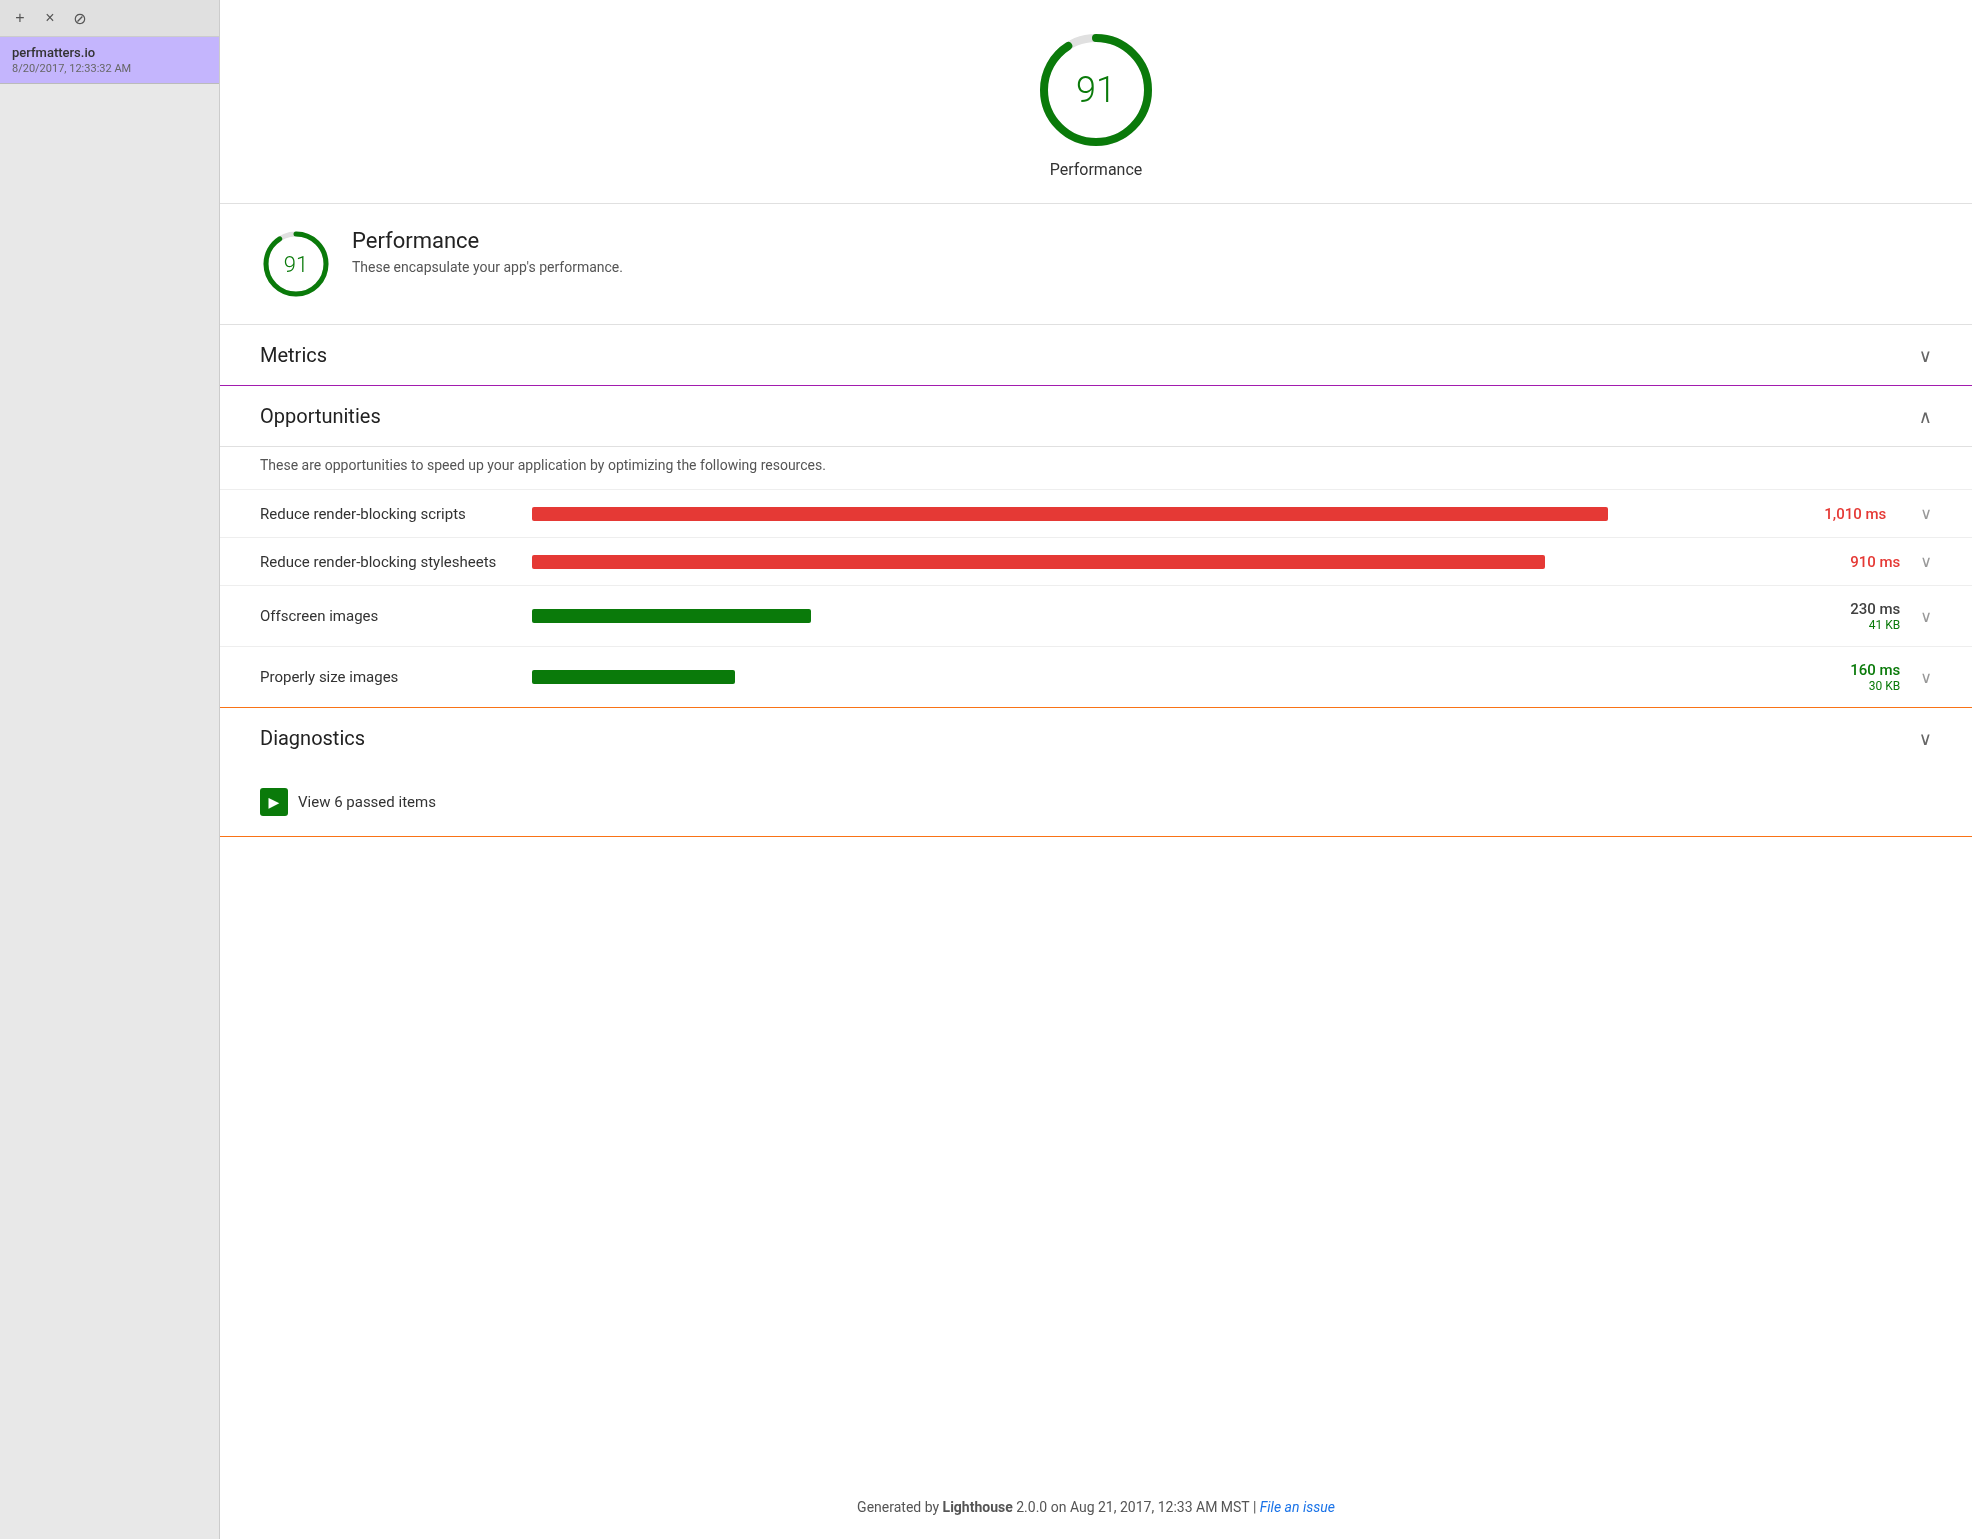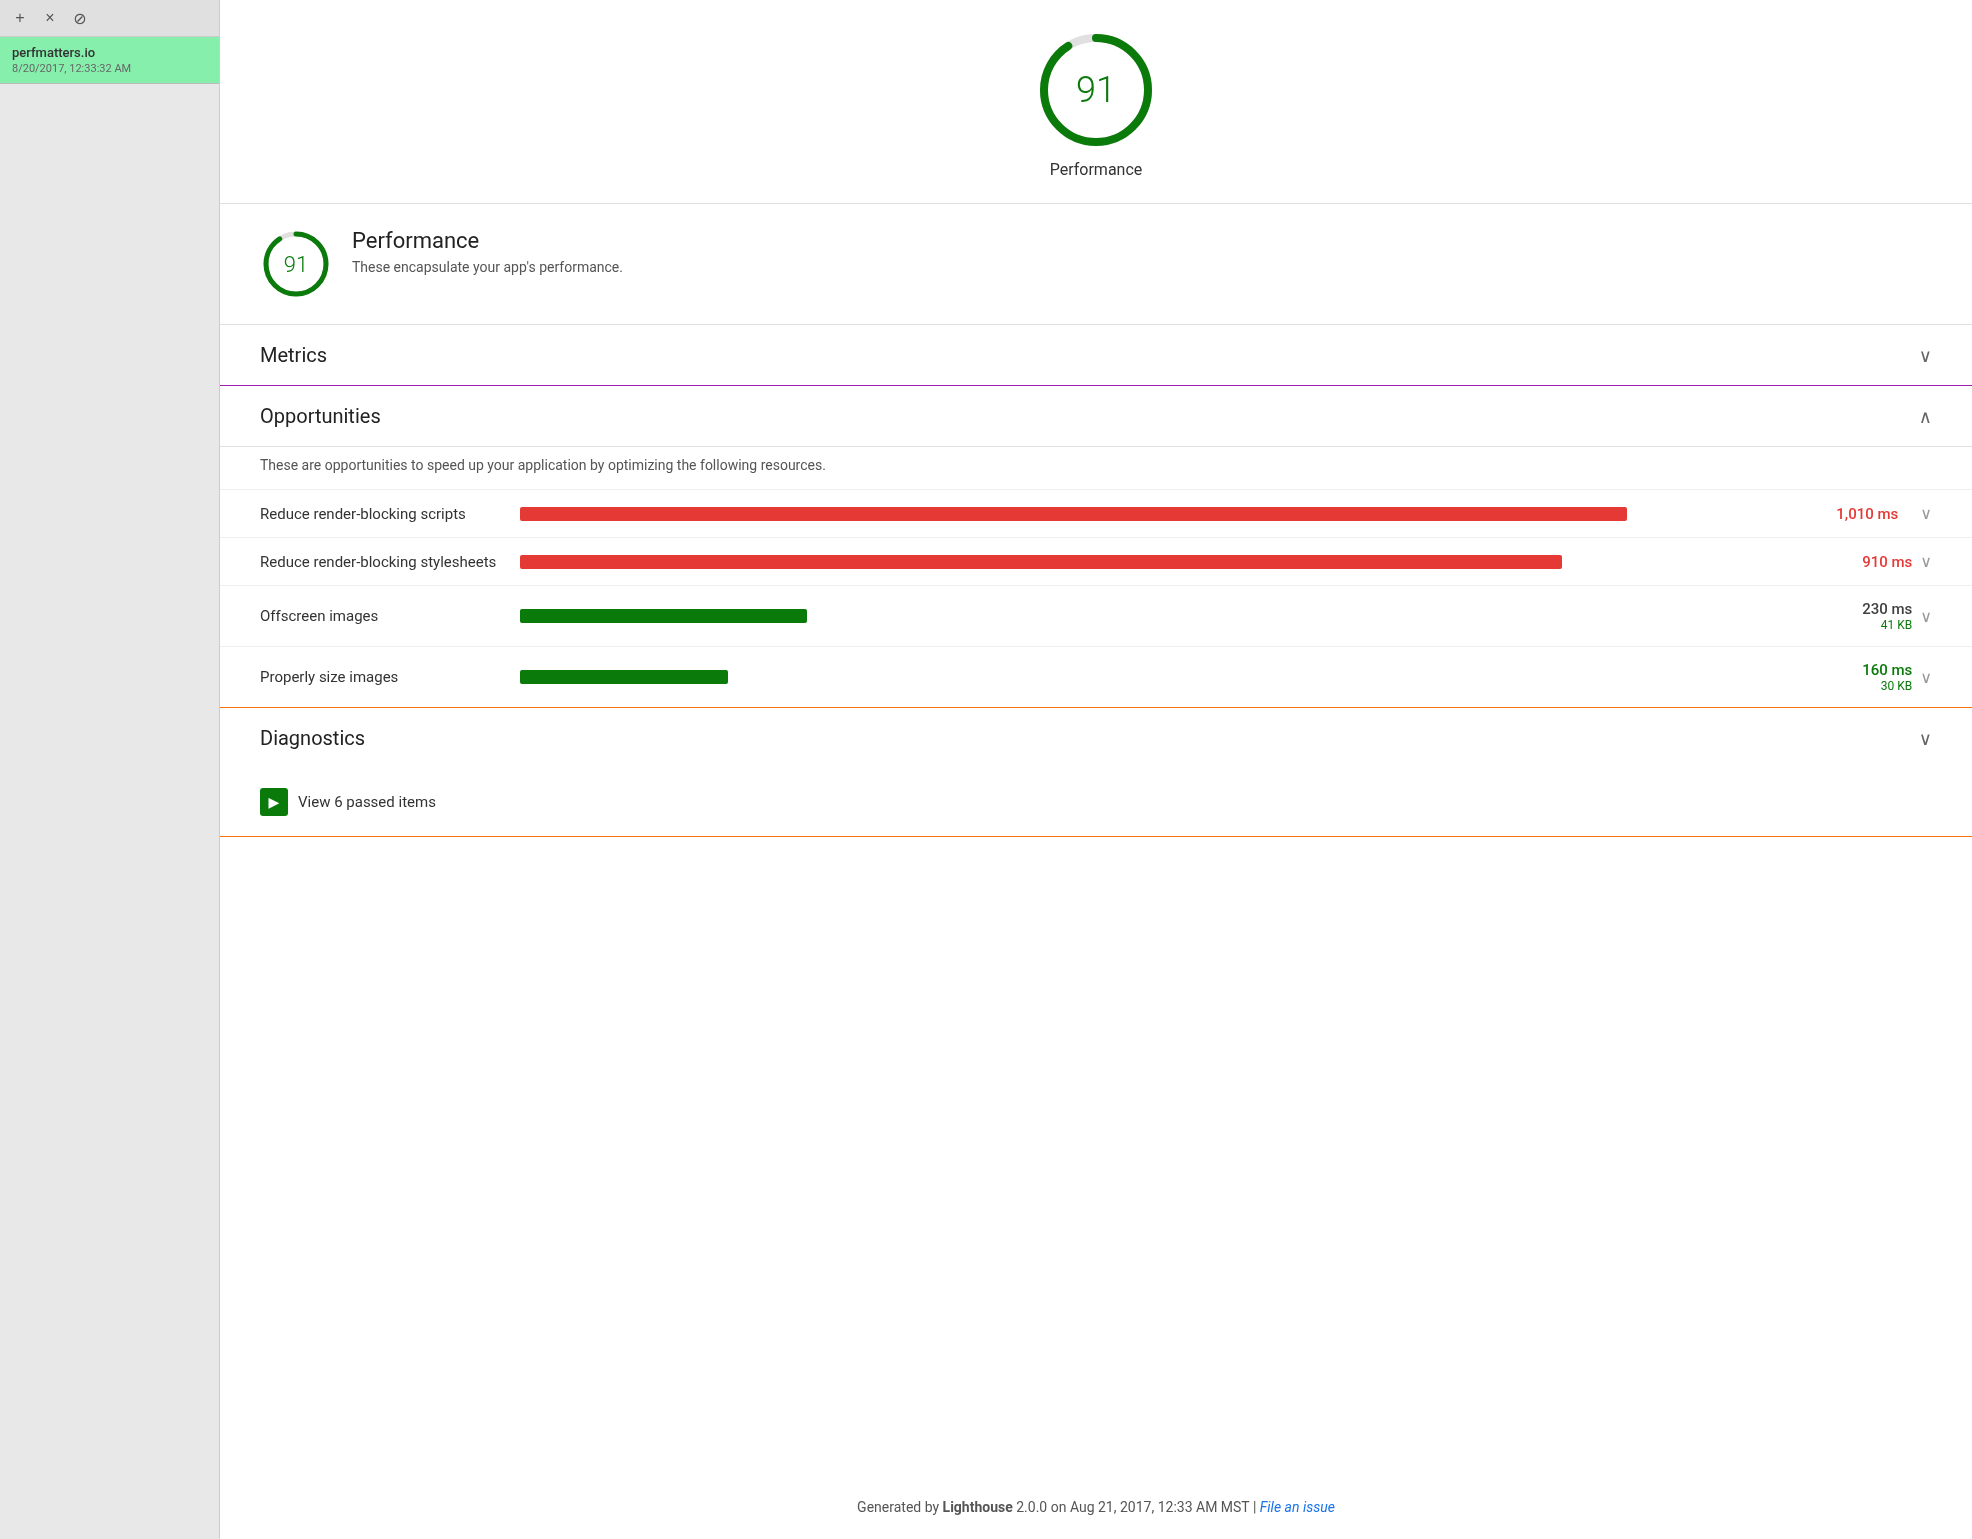--- a/index.html
+++ b/index.html
@@ -29,21 +29,21 @@
       font-size: 16px;
       color: #555;
       display: flex; align-items: center; justify-content: center;
       border-radius: 3px;
     }
     .sidebar-item {
       padding: 8px 12px;
       cursor: pointer;
       display: flex;
       flex-direction: column;
-      background: #86efac;
+      background: #c4b5fd;
       border-bottom: 1px solid #bbb;
     }
     .sidebar-item-title {
       font-size: 13px;
       font-weight: 500;
       color: #333;
     }
     .sidebar-item-subtitle {
       font-size: 11px;
       color: #666;
@@ -163,20 +163,21 @@
       font-size: 14px;
       color: #555;
     }
 
     
     .opp-row {
       display: flex;
       align-items: center;
       padding: 14px 40px;
       border-top: 1px solid #eee;
+      gap: 12px;
     }
     .opp-label {
       font-size: 15px;
       color: #333;
       width: 260px;
       flex-shrink: 0;
     }
     .opp-bar-container {
       flex: 1;
       display: flex;

